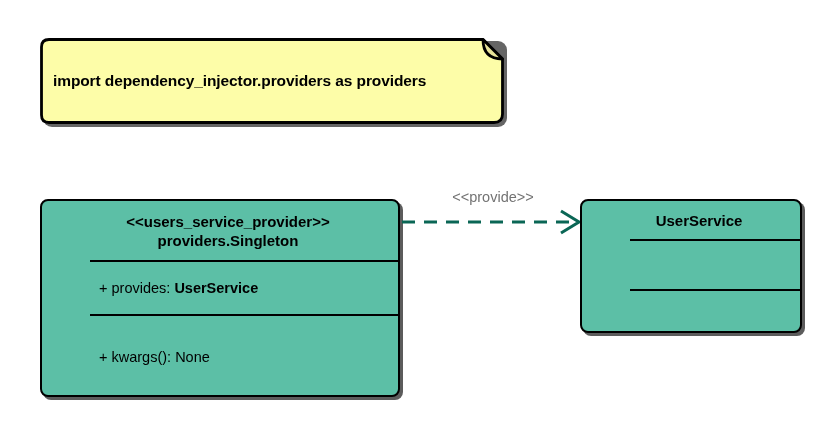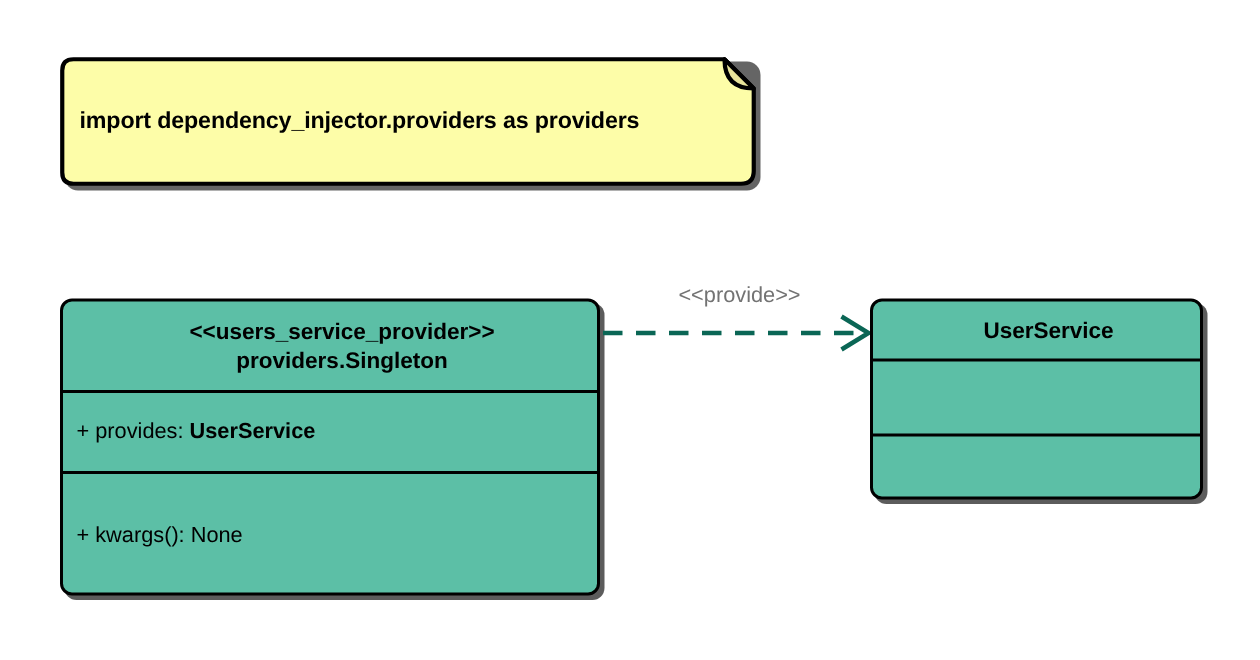--- a/index.html
+++ b/index.html
@@ -91,20 +91,21 @@
     box-sizing: border-box;
     overflow: hidden;
   }
   .compartment {
     position: relative;
     box-sizing: border-box;
     width: 100%;
   }
   .compartment + .compartment {
     border-top: 2.5px solid #000000;
+    margin-left: 48px;
   }
   .cmp-header {
     display: flex;
     flex-direction: column;
     align-items: center;
     justify-content: center;
     text-align: center;
     padding-left: 16px;
   }
   .cmp-body {

